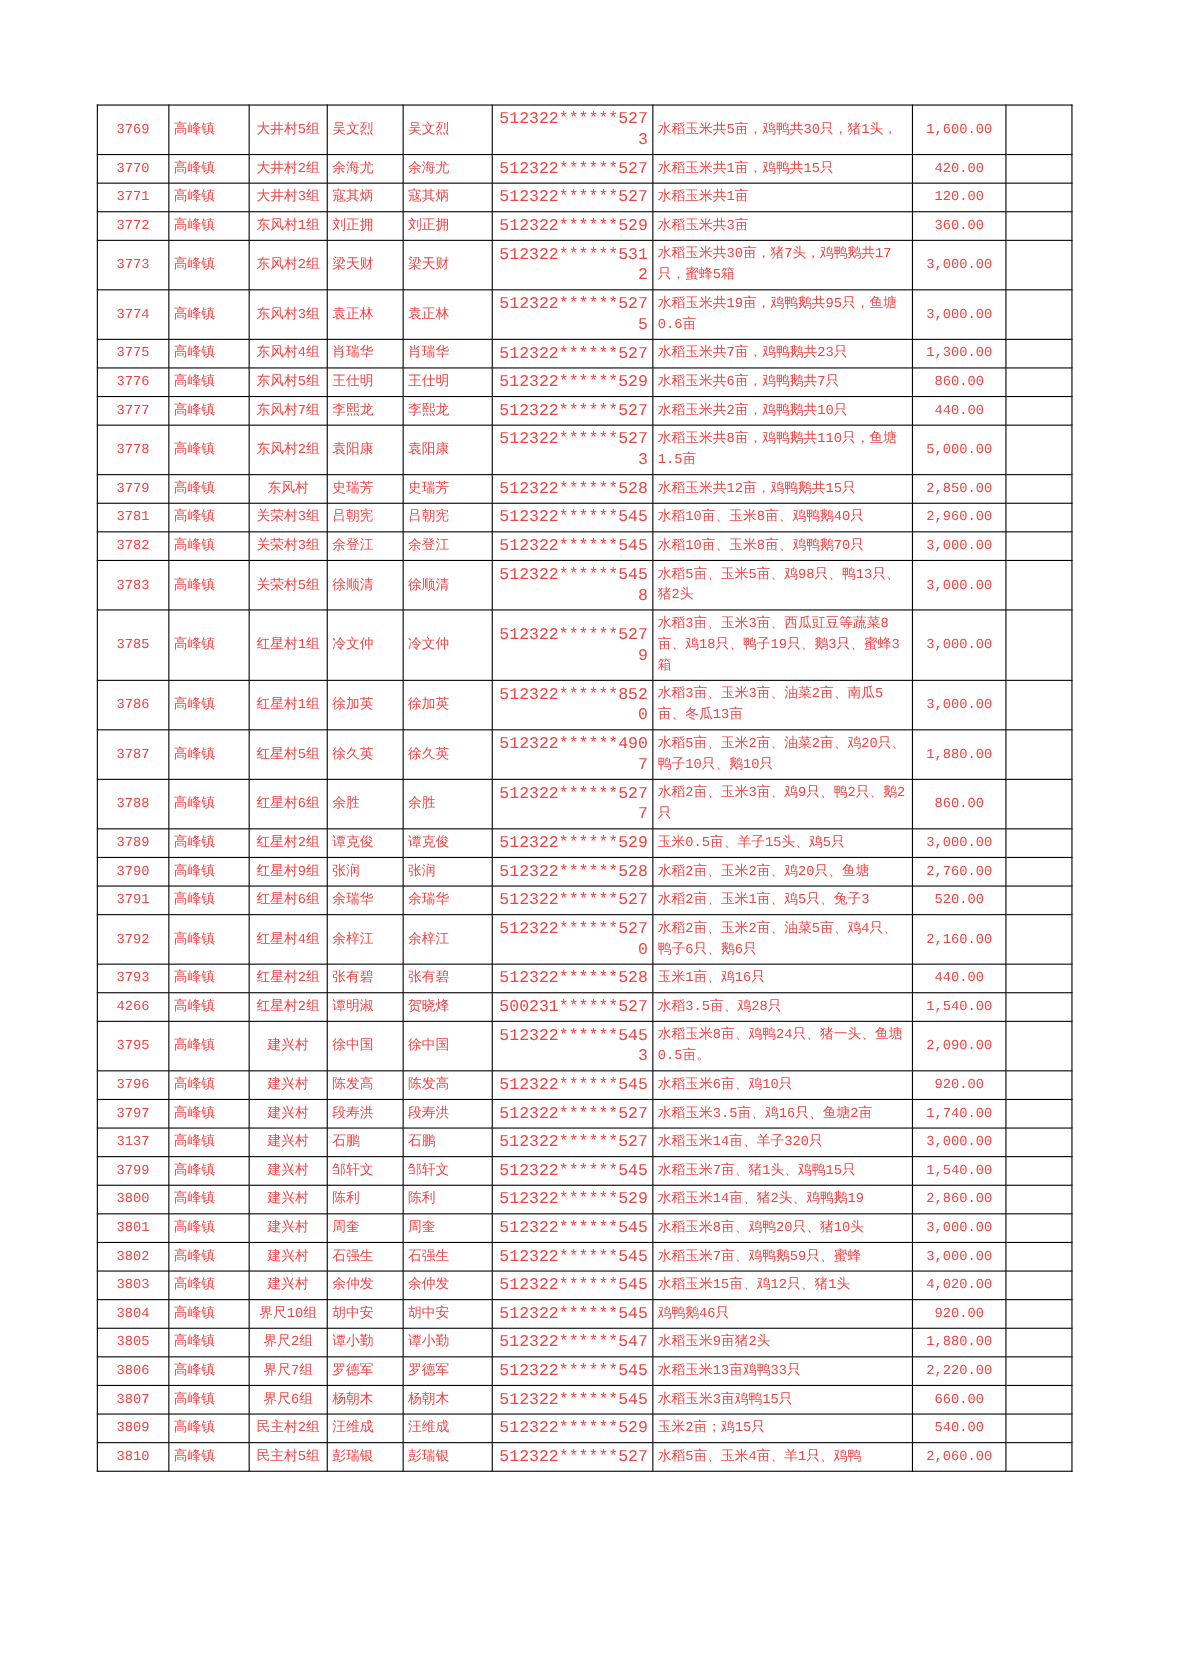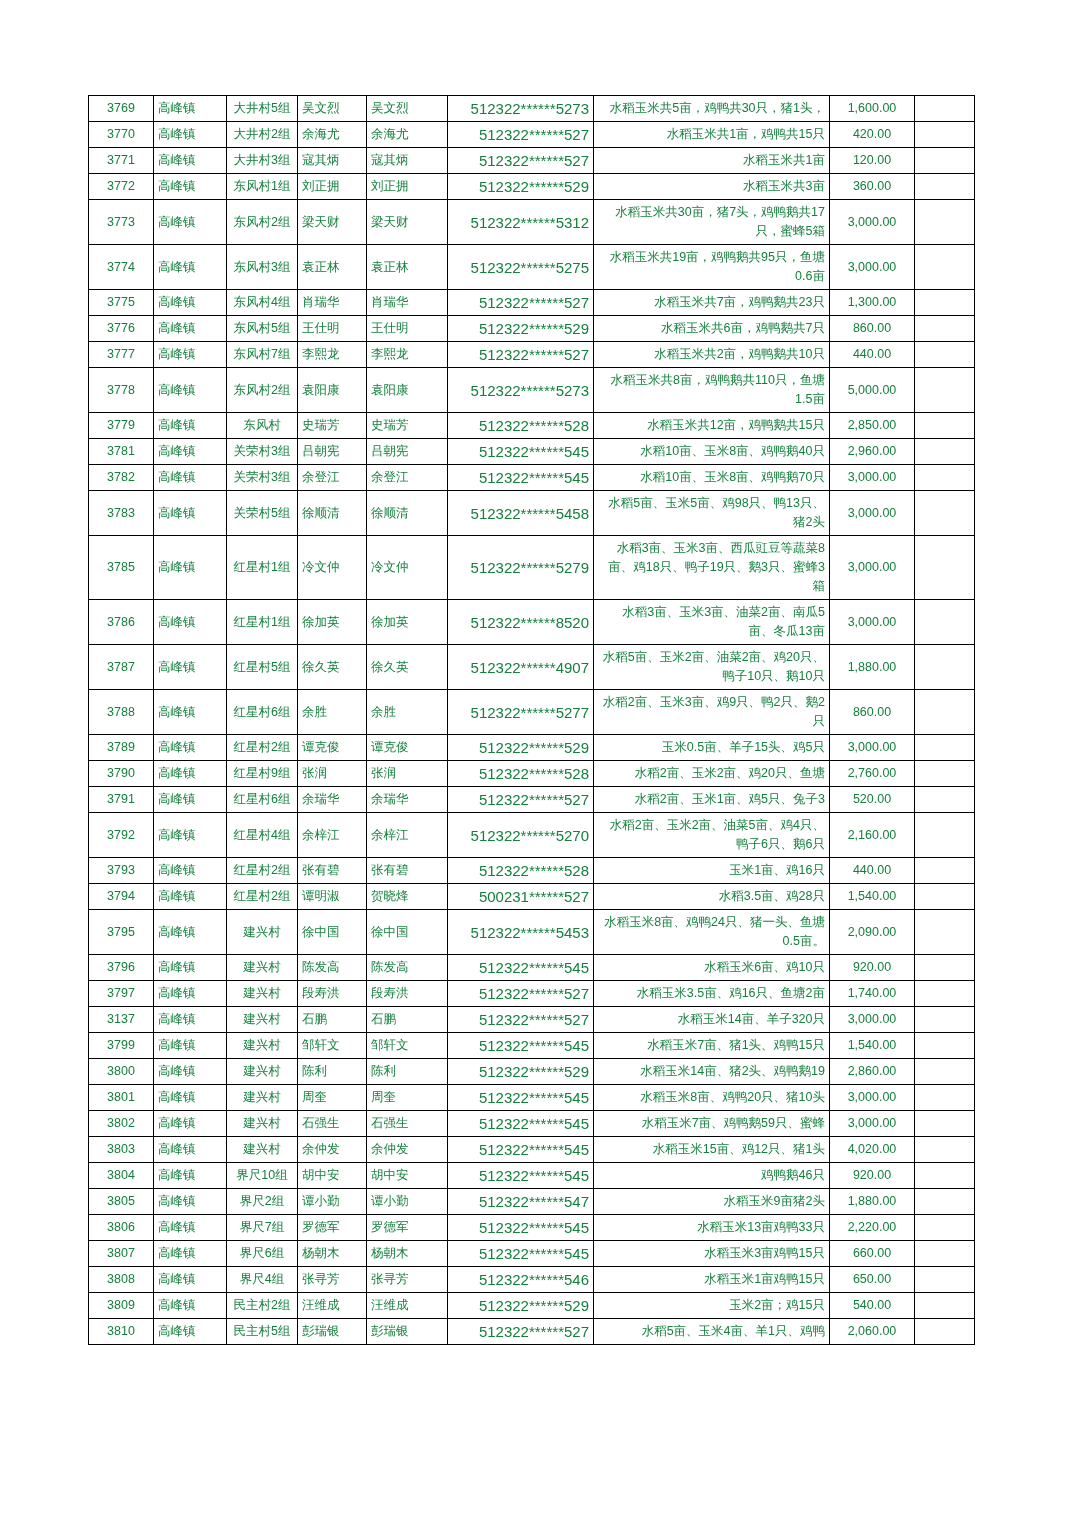--- a/index.html
+++ b/index.html
@@ -2,22 +2,22 @@
 <html><head>
 <meta charset="utf-8">
 <style>
   html, body { margin: 0; padding: 0; background: #ffffff; }
   .page {
     position: relative;
     width: 1074px;
     height: 1520px;
     background: #ffffff;
     overflow: hidden;
-    font-family: Liberation Sans, sans-serif;
-    color: #15803d;
+    font-family: Liberation Mono, monospace;
+    color: #ef4444;
   }
   table.sheet {
     position: absolute;
     left: 88px;
     top: 95px;
     width: 886px;
     border-collapse: collapse;
     table-layout: fixed;
     font-size: 12.5px;
     line-height: 19px;
@@ -34,21 +34,21 @@
   td.c-group { text-align: center; }
   td.c-name  { text-align: left; }
   td.c-name2 { text-align: left; }
   td.c-id    {
     text-align: right;
     font-size: 15px;
     line-height: 19px;
     word-break: break-all;
     padding: 2px 3px;
   }
-  td.c-desc  { text-align: right; margin-top: 23px; }
+  td.c-desc  { text-align: left; margin-top: 23px; }
   td.c-amt   { text-align: center; padding-right: 6px; }
   td.c-blank { }
 </style>
 </head>
 <body>
 
 <div class="page">
   <table class="sheet">
     <colgroup>
       <col style="width:65px">
@@ -309,21 +309,21 @@
     <td class="c-town">高峰镇</td>
     <td class="c-group">红星村2组</td>
     <td class="c-name">张有碧</td>
     <td class="c-name2">张有碧</td>
     <td class="c-id">512322******528</td>
     <td class="c-desc">玉米1亩、鸡16只</td>
     <td class="c-amt">440.00</td>
     <td class="c-blank"></td>
   </tr>
         <tr>
-    <td class="c-seq">3794</td>
+    <td class="c-seq">4266</td>
     <td class="c-town">高峰镇</td>
     <td class="c-group">红星村2组</td>
     <td class="c-name">谭明淑</td>
     <td class="c-name2">贺晓烽</td>
     <td class="c-id">500231******527</td>
     <td class="c-desc">水稻3.5亩、鸡28只</td>
     <td class="c-amt">1,540.00</td>
     <td class="c-blank"></td>
   </tr>
         <tr>
@@ -463,31 +463,20 @@
     <td class="c-town">高峰镇</td>
     <td class="c-group">界尺6组</td>
     <td class="c-name">杨朝木</td>
     <td class="c-name2">杨朝木</td>
     <td class="c-id">512322******545</td>
     <td class="c-desc">水稻玉米3亩鸡鸭15只</td>
     <td class="c-amt">660.00</td>
     <td class="c-blank"></td>
   </tr>
         <tr>
-    <td class="c-seq">3808</td>
-    <td class="c-town">高峰镇</td>
-    <td class="c-group">界尺4组</td>
-    <td class="c-name">张寻芳</td>
-    <td class="c-name2">张寻芳</td>
-    <td class="c-id">512322******546</td>
-    <td class="c-desc">水稻玉米1亩鸡鸭15只</td>
-    <td class="c-amt">650.00</td>
-    <td class="c-blank"></td>
-  </tr>
-        <tr>
     <td class="c-seq">3809</td>
     <td class="c-town">高峰镇</td>
     <td class="c-group">民主村2组</td>
     <td class="c-name">汪维成</td>
     <td class="c-name2">汪维成</td>
     <td class="c-id">512322******529</td>
     <td class="c-desc">玉米2亩；鸡15只</td>
     <td class="c-amt">540.00</td>
     <td class="c-blank"></td>
   </tr>

